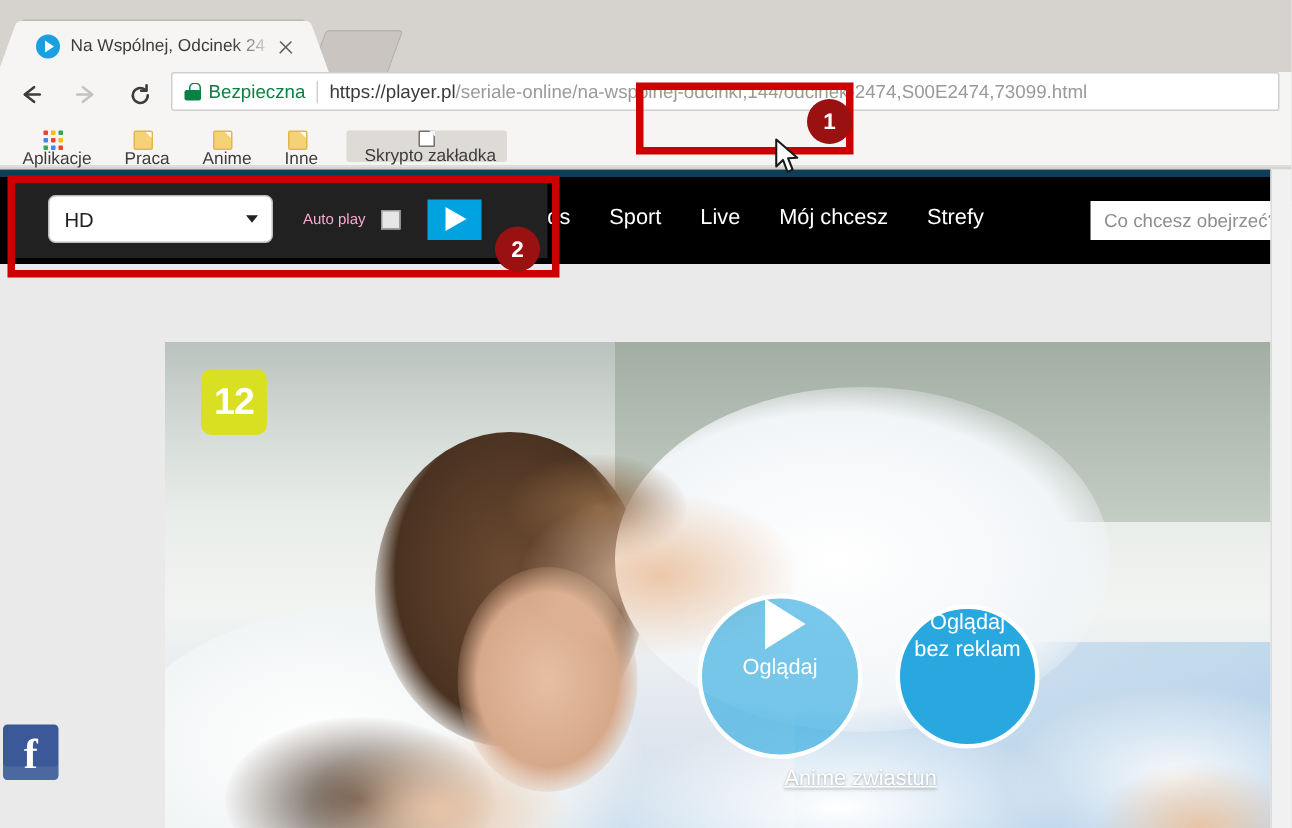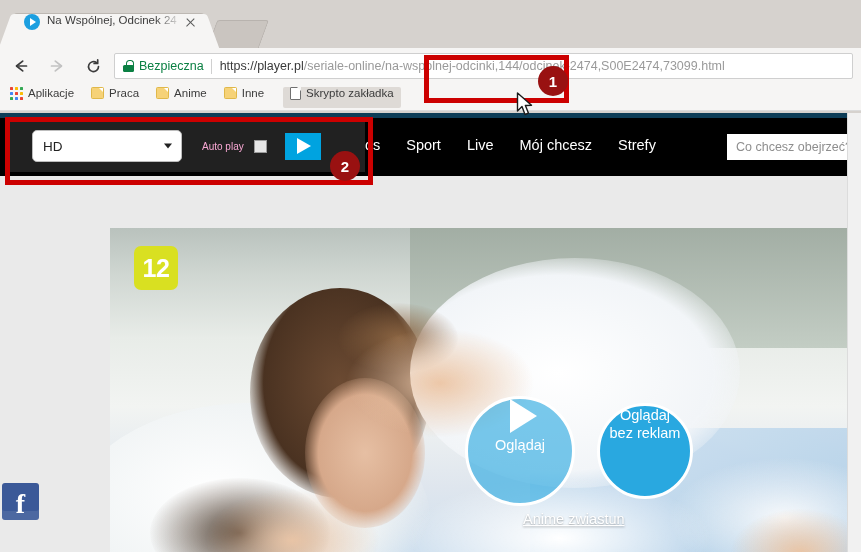--- a/index.html
+++ b/index.html
@@ -20,21 +20,21 @@
 
   
   .tabstrip {
     position: absolute; left: 0; top: 0; width: 861px; height: 48px;
     background: #d6d2ce;
   }
   .tab {
     position: absolute; left: 14px; top: 14px; width: 190px; height: 34px;
     background: #f6f5f4;
     border-top-left-radius: 3px; border-top-right-radius: 3px;
-    display: flex; padding: 0 6px 0 10px;
+    display: flex; align-items: center; padding: 0 6px 0 10px;
     transform: skewX(0deg);
     box-shadow: 0 -1px 0 #bdb8b3;
   }
   .tab::before, .tab::after {
     content: ""; position: absolute; bottom: 0; width: 16px; height: 34px;
     background: #f6f5f4;
   }
   .tab::before { left: -9px; transform: skewX(-20deg); border-top-left-radius: 3px; }
   .tab::after  { right: -9px; transform: skewX(20deg); border-top-right-radius: 3px; }
   .tab-favicon {
@@ -67,21 +67,21 @@
     position: absolute; left: 212px; top: 20px; width: 52px; height: 28px;
     background: #cac5c0; border: 1px solid #b8b3ae;
     transform: skewX(-20deg);
     border-top-left-radius: 3px; border-top-right-radius: 3px;
     border-bottom: none;
   }
 
   
   .toolbar {
     position: absolute; left: 0; top: 48px; width: 861px; height: 36px;
-    background: #f6f5f4; display: flex; align-items: center;
+    background: #f6f5f4; display: flex; align-items: flex-start;
   }
   .nav-btn {
     width: 30px; height: 30px; margin-left: 6px; position: relative;
     flex: 0 0 30px; cursor: pointer;
   }
   .ico-back, .ico-fwd {
     position: absolute; left: 50%; top: 50%;
     width: 15px; height: 15px; transform: translate(-50%,-50%);
   }
   .ico-back svg, .ico-fwd svg, .ico-reload svg { display: block; }
@@ -109,23 +109,23 @@
   .url .host { color: #3a3a3a; }
 
   
   .bookmarks {
     position: absolute; left: 0; top: 84px; width: 861px; height: 27px;
     background: #f6f5f4; display: flex; align-items: center;
     border-bottom: 1px solid #dcdcdc;
     font-size: 11.5px; color: #3c3c3c;
   }
   .bm {
-    display: flex; height: 21px;
+    display: flex; align-items: center; height: 21px;
     padding: 0 7px; margin-left: 3px; border-radius: 2px;
-    white-space: nowrap; cursor: pointer;
+    white-space: nowrap; cursor: pointer; flex-direction: column;
   }
   .bm.active { background: #dedad6; }
   .bm-label { margin-left: 5px; }
   .ico-apps {
     width: 13px; height: 13px; flex: 0 0 13px;
     display: grid; grid-template-columns: repeat(3, 3px);
     grid-template-rows: repeat(3, 3px); gap: 2px;
   }
   .ico-apps i { display: block; width: 3px; height: 3px; border-radius: 0.5px; }
   .ico-folder {

